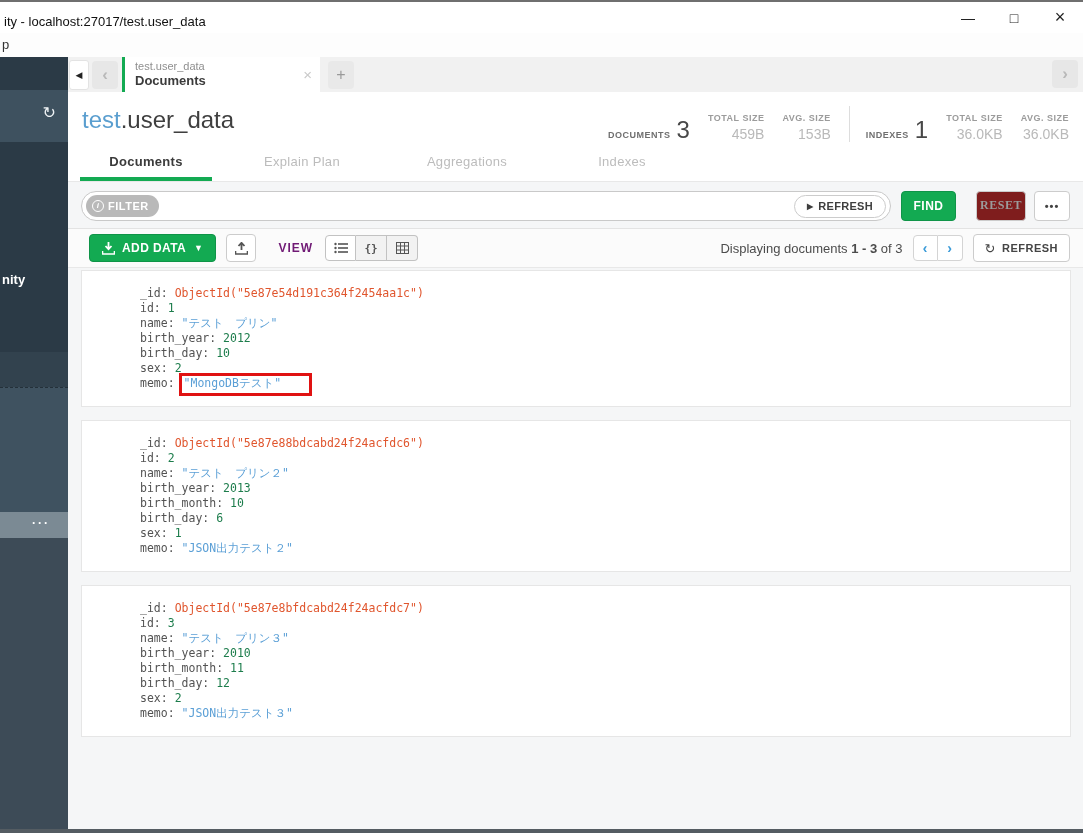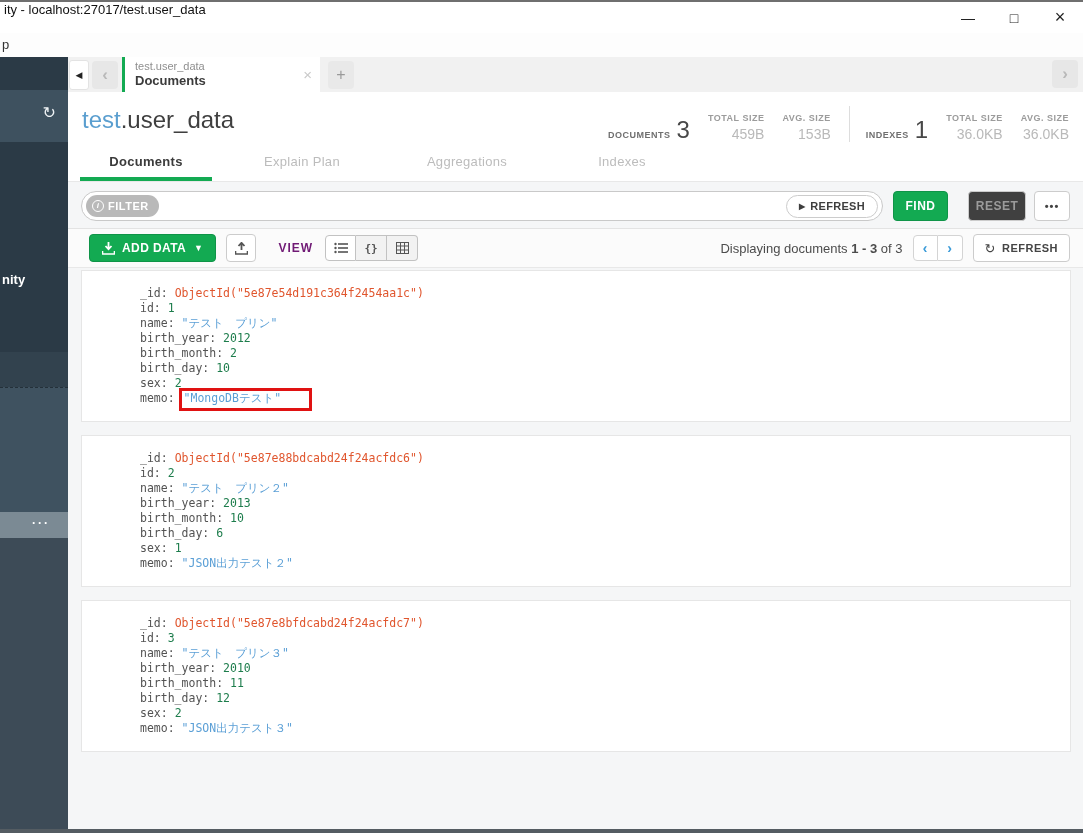--- a/index.html
+++ b/index.html
@@ -2,21 +2,21 @@
 <html><head>
 <meta charset="utf-8">
 <style>
   * { margin:0; padding:0; box-sizing:border-box; }
   html,body { width:1083px; height:833px; overflow:hidden; }
   body { font-family:"Liberation Sans", sans-serif; background:#fff; position:relative; }
   .window { position:absolute; inset:0; border-top:2px solid #6f6f6f; }
 
   
   .titlebar { position:absolute; left:0; top:0; width:100%; height:31px; background:#fff; }
-  .title-text { position:absolute; left:4px; top:0; font-size:13px; color:#111; white-space:nowrap; }
+  .title-text { position:absolute; left:4px; top:12px; font-size:13px; color:#111; white-space:nowrap; }
   .win-controls { position:absolute; right:0; top:0; height:31px; display:flex; }
   .win-btn { width:46px; height:31px; display:flex; align-items:center; justify-content:center;
              font-size:14px; color:#222; cursor:default; }
   .menubar { position:absolute; left:0; top:31px; width:100%; height:24px; background:#fdfdfd; }
   .menu-clip { position:absolute; left:2px; top:4px; font-size:13px; color:#333; }
 
   
   .tabstrip { position:absolute; left:0; top:55px; width:100%; height:35px; background:#f1f1f1; }
   .tabstrip .inner { position:absolute; left:68px; top:0; right:0; height:35px; display:flex; align-items:center; }
   .collapse-btn { width:20px; height:30px; background:#fff; border:1px solid #e3e3e3; border-radius:3px;
@@ -69,21 +69,21 @@
                  padding:0 10px 0 6px; color:#fff; font-size:11px; font-weight:bold; letter-spacing:.5px; }
   .info-dot { width:12px; height:12px; border-radius:50%; border:1.5px solid #fff; font-size:8px;
               display:flex; align-items:center; justify-content:center; margin-right:4px; font-style:italic; }
   .options-btn { position:absolute; right:4px; top:3px; height:23px; background:#fff; border:1px solid #ccc;
                  border-radius:12px; font-size:11px; font-weight:bold; color:#3e3e3e; display:flex;
                  align-items:center; padding:0 12px; letter-spacing:.3px; }
   .options-btn .tri { font-size:8px; margin-right:5px; }
   .btn { height:30px; border-radius:4px; font-size:12px; font-weight:bold; letter-spacing:.5px;
          display:flex; align-items:center; justify-content:center; }
   .btn-find { width:55px; background:#13aa52; color:#fff; border:1px solid #0f9448; margin-right:20px; }
-  .btn-reset { width:58px; background:#404040; color:#9b9b9b; border:1px solid #ccc; margin-right:8px; }
+  .btn-reset { width:50px; background:#7f1d1d; color:#9b9b9b; border:1px solid #ccc; margin-right:8px;font-family:Liberation Serif, serif; }
   .btn-more { width:36px; background:#fff; color:#444; border:1px solid #ccc; font-size:11px; letter-spacing:1px; }
 
   
   .toolbar { position:absolute; left:0; top:137px; right:0; height:39px; background:#fbfbfb;
              border-bottom:1px solid #e8e8e8; display:flex; align-items:center; padding:0 13px; }
   .btn-adddata { height:28px; background:#13aa52; border:1px solid #0f9448; border-radius:4px; color:#fff;
                  font-size:12px; font-weight:bold; letter-spacing:.4px; display:flex; align-items:center;
                  padding:0 12px; margin-left:8px; }
   .btn-adddata svg { margin-right:7px; }
   .btn-adddata .caret { font-size:9px; margin-left:8px; }
@@ -286,21 +286,20 @@
         </div>
       </div>
     </div>
 
     <div class="docs">
         <div class="doc-card">
           <div class="doc-line"><span class="k">_id: </span><span class="v objectid">ObjectId("5e87e54d191c364f2454aa1c")</span></div>
           <div class="doc-line"><span class="k">id: </span><span class="v number">1</span></div>
           <div class="doc-line"><span class="k">name: </span><span class="v string">"テスト　プリン"</span></div>
           <div class="doc-line"><span class="k">birth_year: </span><span class="v number">2012</span></div>
-          <div class="doc-line"><span class="k">birth_month: </span><span class="v number">2</span></div>
           <div class="doc-line"><span class="k">birth_day: </span><span class="v number">10</span></div>
           <div class="doc-line"><span class="k">sex: </span><span class="v number">2</span></div>
           <div class="doc-line"><span class="k">memo: </span><span class="red-box"><span class="v string">"MongoDBテスト"</span></span></div>
         </div>
         <div class="doc-card">
           <div class="doc-line"><span class="k">_id: </span><span class="v objectid">ObjectId("5e87e88bdcabd24f24acfdc6")</span></div>
           <div class="doc-line"><span class="k">id: </span><span class="v number">2</span></div>
           <div class="doc-line"><span class="k">name: </span><span class="v string">"テスト　プリン２"</span></div>
           <div class="doc-line"><span class="k">birth_year: </span><span class="v number">2013</span></div>
           <div class="doc-line"><span class="k">birth_month: </span><span class="v number">10</span></div>

